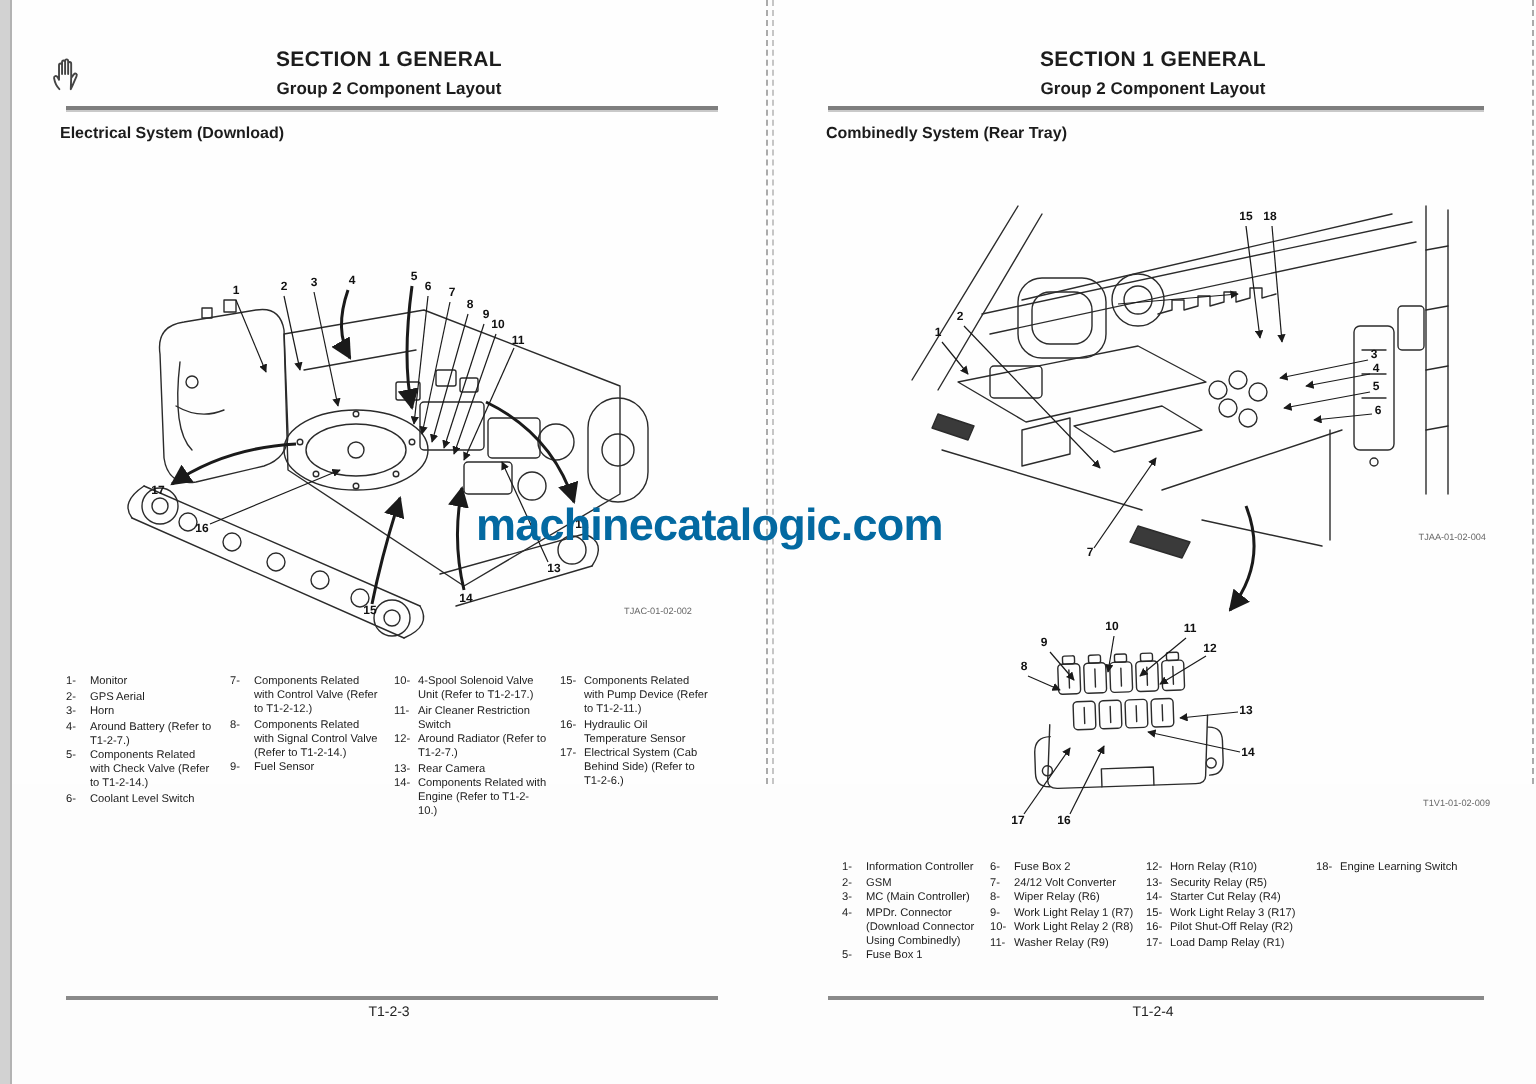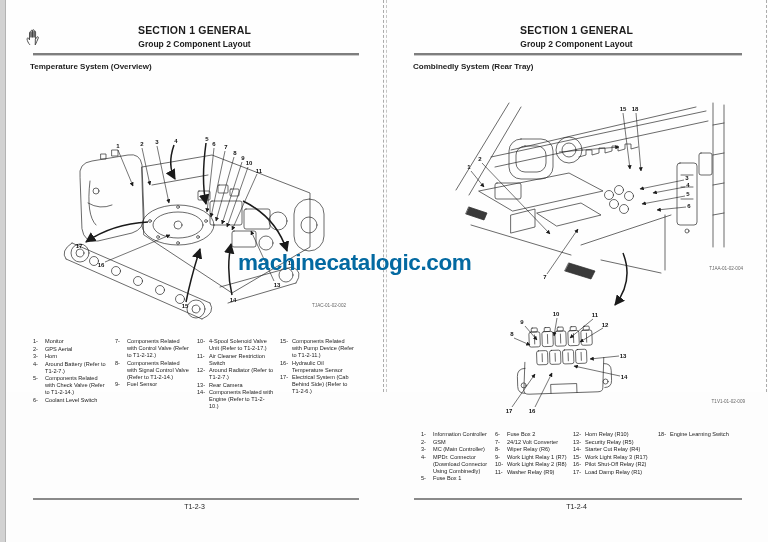--- a/index.html
+++ b/index.html
@@ -47,21 +47,21 @@
 <body>
 
 <div class="edge-strip"></div>
 
 <div style="position:absolute;inset:0;">
 
   <div class="page page-left">
     <div class="section-title">SECTION 1 GENERAL</div>
     <div class="group-title">Group 2 Component Layout</div>
     <div class="header-rule"></div>
-    <div class="subtitle">Temperature System (Overview)</div>
+    <div class="subtitle">Electrical System (Download)</div>
 
     <div class="diagram-wrap" style="left:54px;top:125px;width:281px;height:198px;">
       <svg width="281" height="198" viewBox="0 0 281 198">
         <defs>
           <marker id="ah1" viewBox="0 0 10 10" refX="9" refY="5" markerWidth="7" markerHeight="7" orient="auto-start-reverse">
             <path d="M0,0 L10,5 L0,10 z" fill="#1a1a1a"></path>
           </marker>
         </defs>
 
         <g class="dwg">

